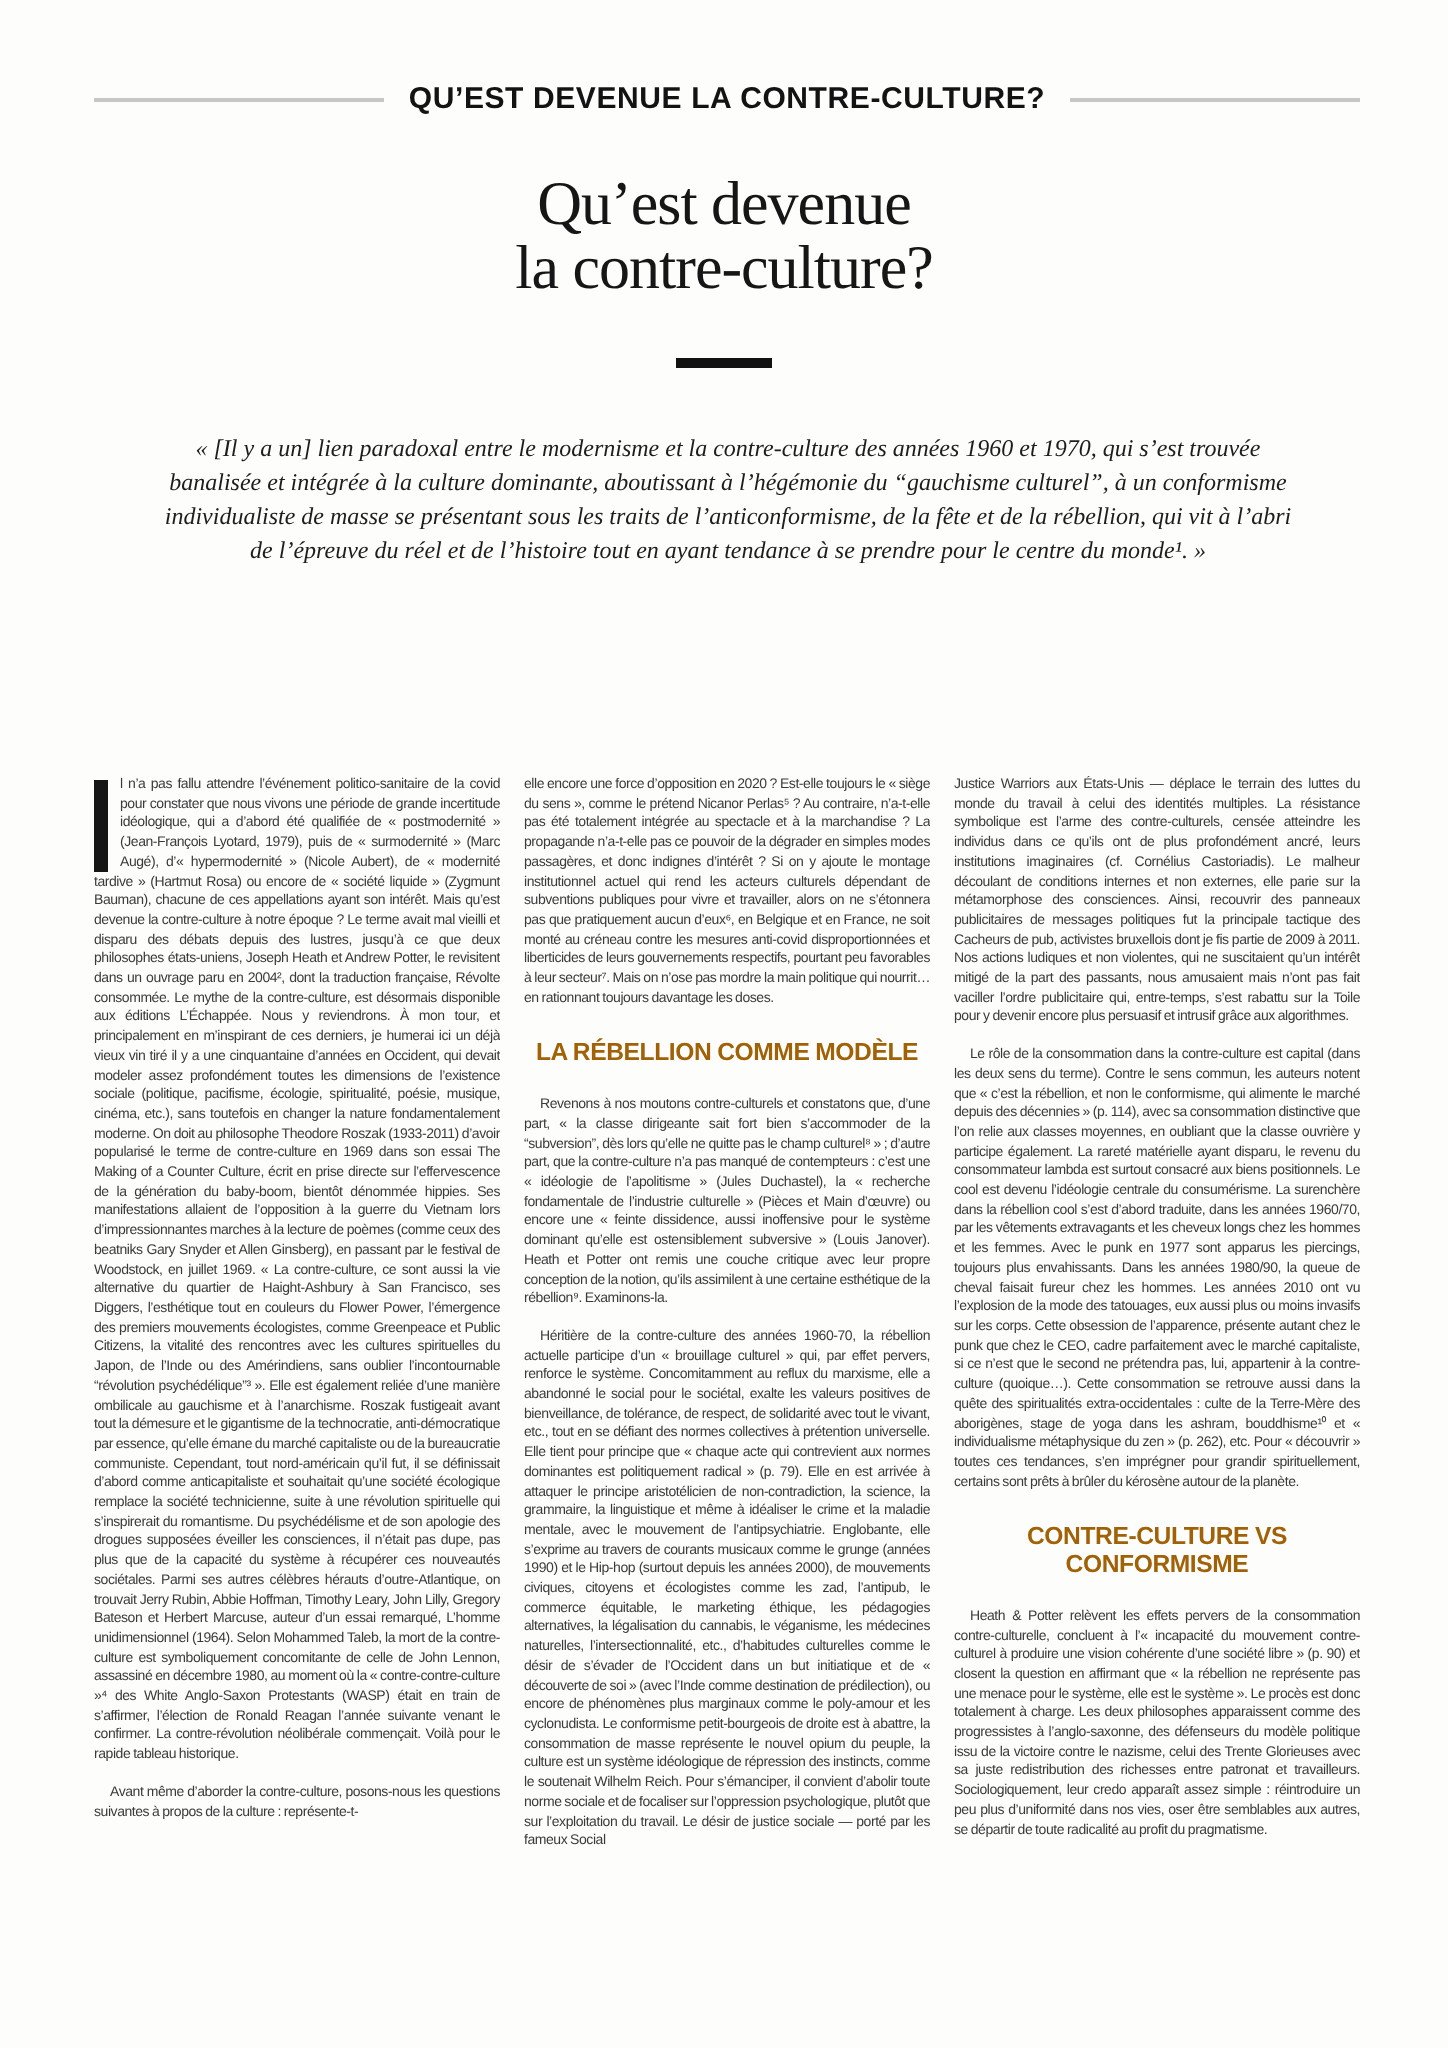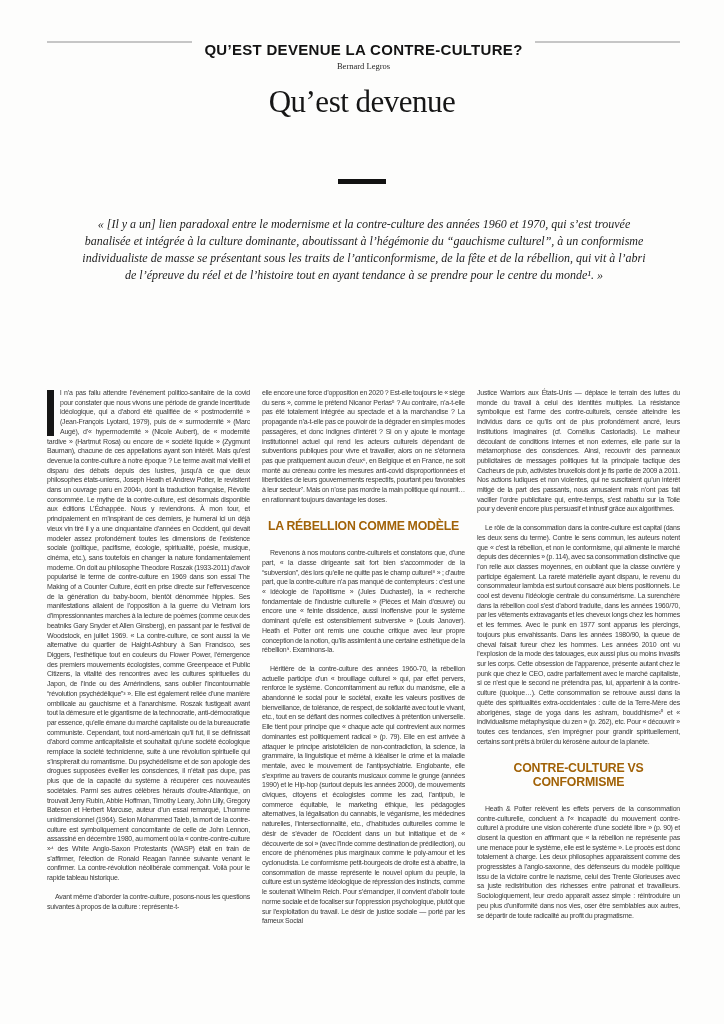--- a/index.html
+++ b/index.html
@@ -4,21 +4,21 @@
 <style>
   html,body { margin:0; padding:0; background:#e9e9e9; }
   .page {
     position:relative; width:724px; height:1024px; margin:0 auto;
     background:#fdfdfc; font-family:"Liberation Sans", sans-serif; color:#383838;
     box-shadow:0 0 4px rgba(0,0,0,.25); overflow:hidden;
   }
 
   
   .masthead { position:absolute; top:41px; left:47px; right:44px; text-align:center; }
-  .kicker-row { display:flex; align-items:flex-start; gap:12px; }
+  .kicker-row { display:flex; align-items:center; gap:12px; }
   .kicker-rule { flex:1 1 0; height:2px; background:#c6c6c6; }
   .kicker { margin:0; white-space:nowrap; font-size:15px; font-weight:bold;
             letter-spacing:.3px; color:#131313; }
   .author { margin-top:3px; font-family:"Liberation Serif", serif; font-size:8.5px; color:#272727; }
 
   
   .title { position:absolute; top:86px; left:0; right:0; margin:0; text-align:center;
            font-family:"Liberation Serif", serif; font-weight:400; font-size:31px;
            line-height:1.04; letter-spacing:-.5px; color:#161616; }
   .title-divider { position:absolute; top:179px; left:50%; transform:translateX(-50%);
@@ -57,25 +57,25 @@
 <body>
 
 <div class="page">
 
   <header class="masthead">
     <div class="kicker-row">
       <span class="kicker-rule"></span>
       <h2 class="kicker">QU’EST DEVENUE LA CONTRE-CULTURE?</h2>
       <span class="kicker-rule"></span>
     </div>
-    <div class="author">Bernard Legros</div>
   </header>
 
   <h1 class="title">
     <span>Qu’est devenue</span><br>
+    <span>la contre-culture?</span>
   </h1>
 
   <div class="title-divider"></div>
 
   <section class="quote-block">
     <blockquote class="quote">« [Il y a un] lien paradoxal entre le modernisme et la contre-culture des années 1960 et 1970, qui s’est trouvée banalisée et intégrée à la culture dominante, aboutissant à l’hégémonie du “gauchisme culturel”, à un conformisme individualiste de masse se présentant sous les traits de l’anticonformisme, de la fête et de la rébellion, qui vit à l’abri de l’épreuve du réel et de l’histoire tout en ayant tendance à se prendre pour le centre du monde¹. »</blockquote>
   </section>
 
   <main class="columns">
 

